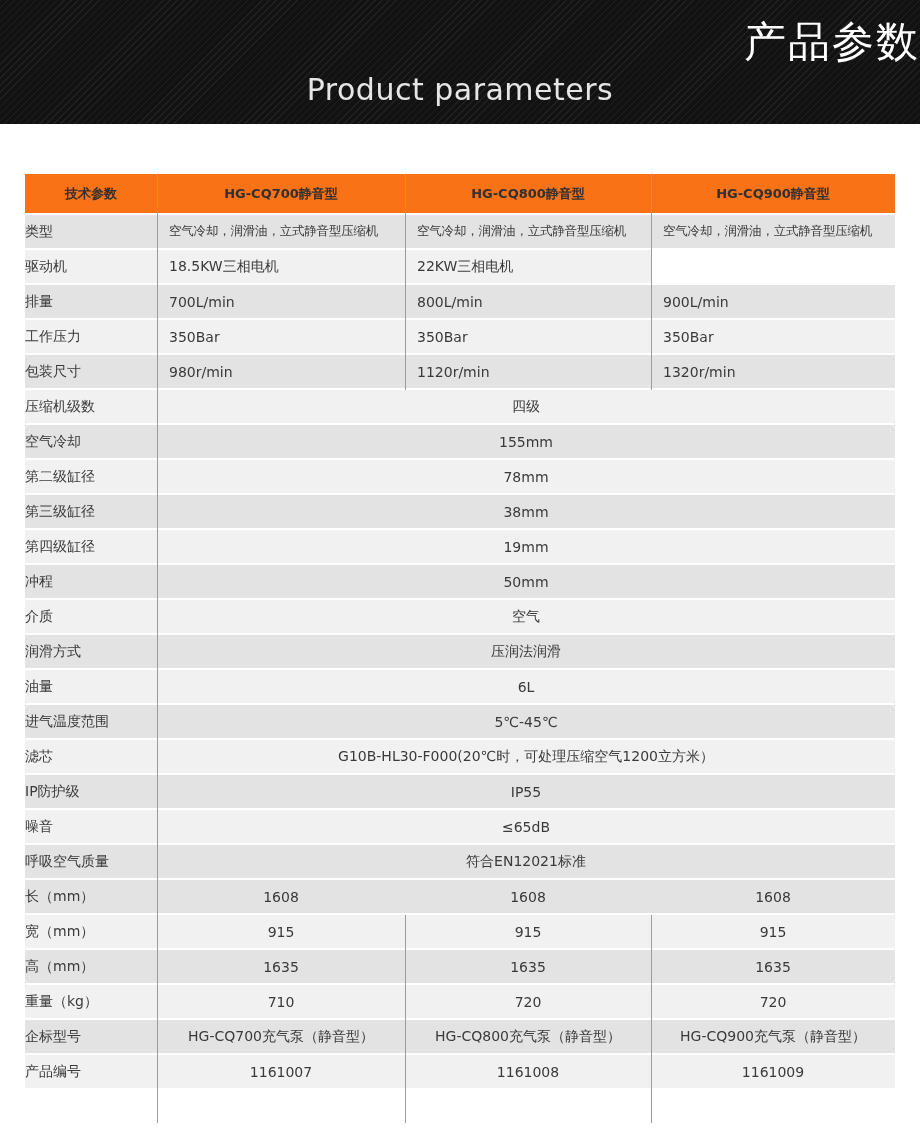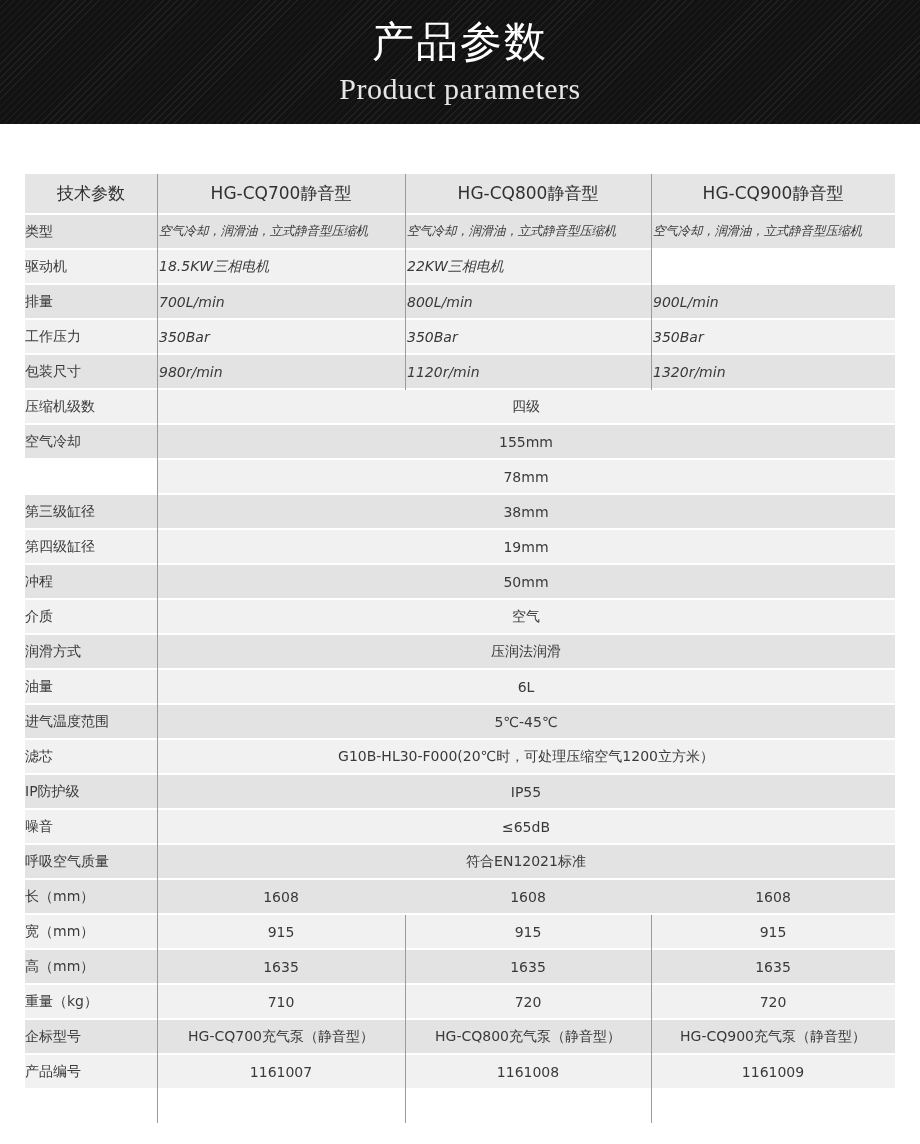--- a/index.html
+++ b/index.html
@@ -21,67 +21,66 @@
       transparent 1px, transparent 5px);
     text-align: center;
     overflow: hidden;
   }
   .banner-title {
     margin: 14px 0 2px 0;
     font-size: 42px;
     font-weight: 500;
     color: #ffffff;
     letter-spacing: 2px;
+    text-align: right;
   }
   .banner-subtitle {
     font-size: 30px;
     font-weight: 400;
     color: #e6e6e6;
     letter-spacing: 0.5px;
-    font-family: Liberation Serif, serif;
   }
 
   
   .table-wrap {
     position: relative;
     margin: 50px 0 0 25px;
     width: 870px;
   }
   .thead {
     display: grid;
     grid-template-columns: 132px 248px 246px 244px;
     height: 39px;
     margin-bottom: 2px;
   }
   .hcell {
-    background: #e5e5e5;
+    background: #f97316;
     display: flex; align-items: center; justify-content: center;
-    font-size: 17px; font-weight: normal; color: #303030;
+    font-size: 13px; font-weight: bold; color: #303030;
   }
   .trow {
     display: grid;
     grid-template-columns: 132px 248px 246px 244px;
     height: 33px;
     margin-bottom: 2px;
   }
   .shade-a .cell { background: #e3e3e3; }
   .shade-b .cell { background: #f1f1f1; }
   .cell {
     display: flex; align-items: center;
     font-size: 14px; color: #3a3a3a;
     overflow: hidden; white-space: nowrap;
   }
   .lcell { }
   .vcell { justify-content: center; }
   .vcell.span { grid-column: 2 / 5; }
   
   .trow:nth-child(-n+5) .vcell:not(.span) {
     justify-content: flex-start;
-    padding-left: 2px;
-    font-style: italic;
+    padding-left: 12px;
   }
   
   .trow:nth-child(1) .vcell { font-size: 12.5px; letter-spacing: -0.2px; }
 
   
   .vline { position: absolute; width: 1px; background: #9b9b9b; }
   .vline-a  { left: 132px; top: 0;     height: 949px; }
   .vline-b1 { left: 380px; top: 0;     height: 216px; }
   .vline-c1 { left: 626px; top: 0;     height: 216px; }
   .vline-b2 { left: 380px; top: 741px; height: 208px; }
@@ -134,20 +133,21 @@
       </div>
       <div class="trow shade-b">
         <div class="cell lcell">压缩机级数</div>
         <div class="cell vcell span">四级</div>
       </div>
       <div class="trow shade-a">
         <div class="cell lcell">空气冷却</div>
         <div class="cell vcell span">155mm</div>
       </div>
       <div class="trow shade-b">
+        <div class="cell lcell">第二级缸径</div>
         <div class="cell vcell span">78mm</div>
       </div>
       <div class="trow shade-a">
         <div class="cell lcell">第三级缸径</div>
         <div class="cell vcell span">38mm</div>
       </div>
       <div class="trow shade-b">
         <div class="cell lcell">第四级缸径</div>
         <div class="cell vcell span">19mm</div>
       </div>

